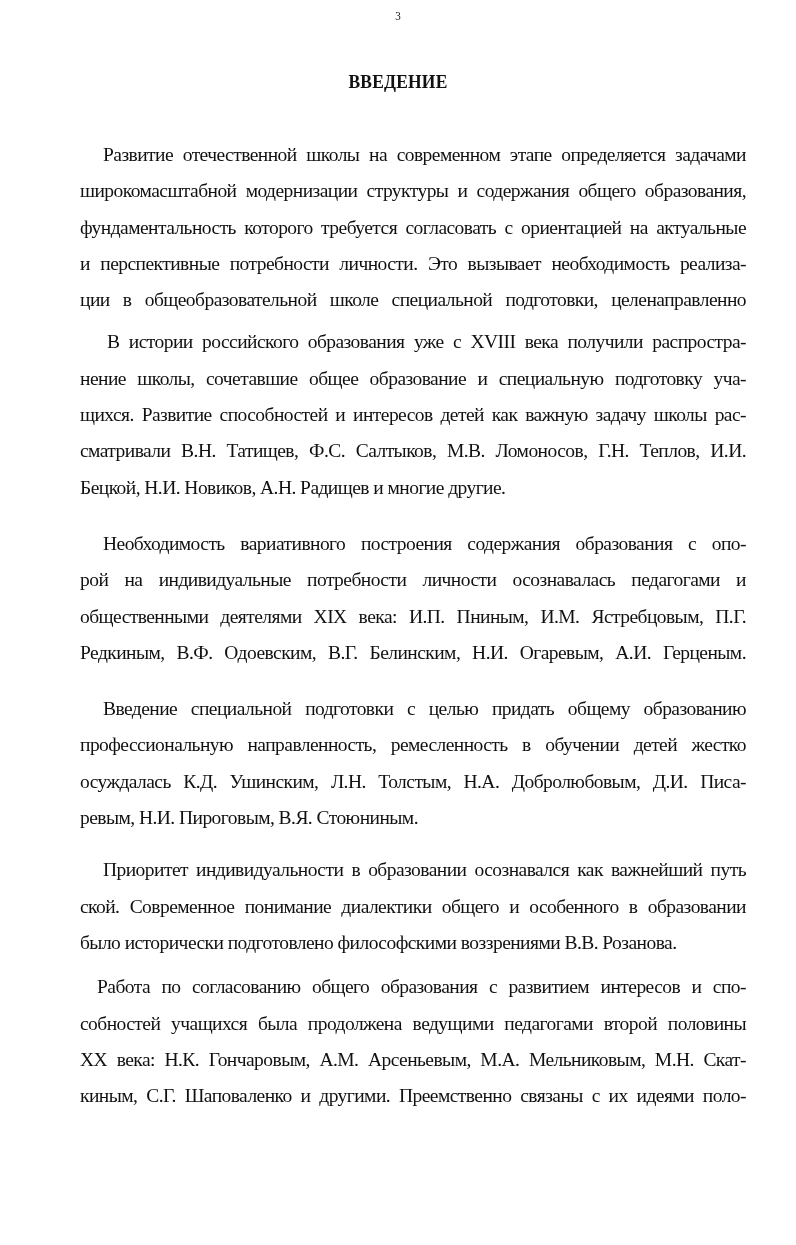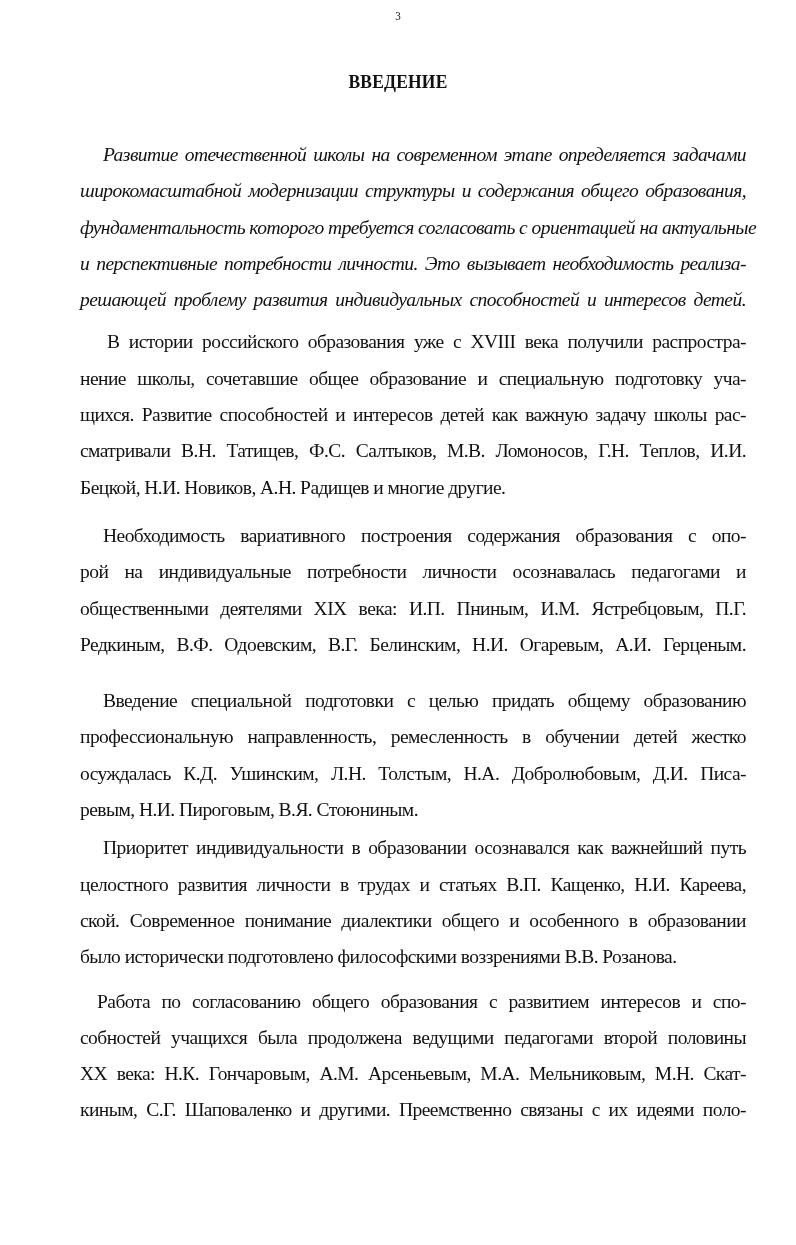--- a/index.html
+++ b/index.html
@@ -55,40 +55,40 @@
     .para .line {
       display: block;
       text-align: justify;
       text-align-last: justify;
       white-space: nowrap;
       overflow: visible;
     }
     .para .line.last {
       text-align-last: left;
     }
-    .p1 { margin-top: 0; font-style: italic; }
+    .p1 { margin-top: 0; }
     .p2 { margin-top: 6px; }
-    .p3 { margin-top: 12px; font-family: Liberation Serif, serif; }
+    .p3 { margin-top: 20px; font-family: Liberation Serif, serif; }
     .p4 { margin-top: 20px; }
-    .p5 { margin-top: 2px; }
+    .p5 { margin-top: 16px; }
     .p6 { margin-top: 8px; }
   </style>
 </head>
 <body>
 
 <div class="page-number">3</div>
 <div class="heading">ВВЕДЕНИЕ</div>
 
 <div class="body-text">
   <p class="para p1" style="text-indent:0">
     <span class="line" style="padding-left:23px">Развитие отечественной школы на современном этапе определяется задачами</span>
     <span class="line">широкомасштабной модернизации структуры и содержания общего образования,</span>
     <span class="line">фундаментальность которого требуется согласовать с ориентацией на актуальные</span>
     <span class="line">и перспективные потребности личности. Это вызывает необходимость реализа-</span>
-    <span class="line">решающей проблему развития индивидуальных способностей и интересов детей.</span>
+    <span class="line">ции в общеобразовательной школе специальной подготовки, целенаправленно</span>
   </p>
   <p class="para p2">
     <span class="line" style="padding-left:27px">В истории российского образования уже с XVIII века получили распростра-</span>
     <span class="line">нение школы, сочетавшие общее образование и специальную подготовку уча-</span>
     <span class="line">щихся. Развитие способностей и интересов детей как важную задачу школы рас-</span>
     <span class="line">сматривали В.Н. Татищев, Ф.С. Салтыков, М.В. Ломоносов, Г.Н. Теплов, И.И.</span>
     <span class="line last">Бецкой, Н.И. Новиков, А.Н. Радищев и многие другие.</span>
   </p>
   <p class="para p3">
     <span class="line" style="padding-left:23px">Необходимость вариативного построения содержания образования с опо-</span>
@@ -97,21 +97,20 @@
     <span class="line">Редкиным, В.Ф. Одоевским, В.Г. Белинским, Н.И. Огаревым, А.И. Герценым.</span>
   </p>
   <p class="para p4">
     <span class="line" style="padding-left:23px">Введение специальной подготовки с целью придать общему образованию</span>
     <span class="line">профессиональную направленность, ремесленность в обучении детей жестко</span>
     <span class="line">осуждалась К.Д. Ушинским, Л.Н. Толстым, Н.А. Добролюбовым, Д.И. Писа-</span>
     <span class="line last">ревым, Н.И. Пироговым, В.Я. Стоюниным.</span>
   </p>
   <p class="para p5">
     <span class="line" style="padding-left:23px">Приоритет индивидуальности в образовании осознавался как важнейший путь</span>
-    <span class="line">целостного развития личности в трудах и статьях В.П. Кащенко, Н.И. Кареева,</span>
     <span class="line">ской. Современное понимание диалектики общего и особенного в образовании</span>
     <span class="line last">было исторически подготовлено философскими воззрениями В.В. Розанова.</span>
   </p>
   <p class="para p6">
     <span class="line" style="padding-left:17px">Работа по согласованию общего образования с развитием интересов и спо-</span>
     <span class="line">собностей учащихся была  продолжена ведущими педагогами второй половины</span>
     <span class="line">XX века: Н.К. Гончаровым, А.М. Арсеньевым, М.А. Мельниковым, М.Н. Скат-</span>
     <span class="line">киным, С.Г. Шаповаленко и другими. Преемственно связаны с их идеями поло-</span>
   </p>
 </div>

